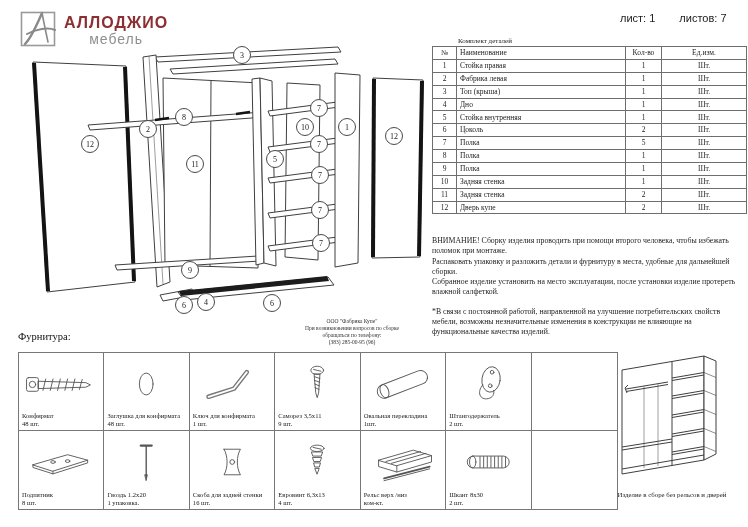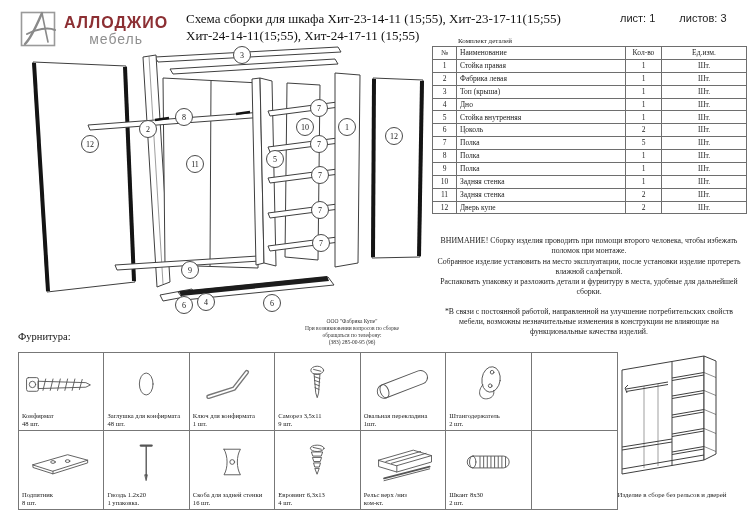--- a/index.html
+++ b/index.html
@@ -21,21 +21,21 @@
   
   .parts-caption{left:458px;top:37px;font-size:7px;color:#222;}
   table.parts{left:432px;top:46px;position:absolute;border-collapse:collapse;
               font-size:7.5px;line-height:1;}
   table.parts th,table.parts td{border:1px solid #6e6e6e;padding:2.2px 3px;font-weight:normal;}
   table.parts .c{text-align:center;}
   table.parts .n{text-align:left;}
 
   
   .notes{left:432px;top:236px;width:314px;font-size:7.8px;line-height:1.32;color:#1d1d1d;}
-  .notes p{margin:0;text-align:center;}
+  .notes p{margin:0;}
   .notes p.gap{margin-top:9px;}
 
   
   .diagram-svg{left:20px;top:45px;}
   .callout{position:absolute;width:16px;height:16px;border:1px solid #4a4a4a;border-radius:50%;
            background:#fff;display:flex;align-items:center;justify-content:center;
            font-size:8px;color:#1a1a1a;z-index:5;}
   .factory-note{left:278px;top:318px;width:148px;text-align:center;font-size:5.5px;
                 line-height:1.3;color:#333;}
 
@@ -72,28 +72,24 @@
       <path d="M7,35 C14,28 20,13 24,4" fill="none" stroke="#8a8a8a" stroke-width="2.4" stroke-linecap="round"></path>
       <path d="M24,4 C26,14 28,24 30,33" fill="none" stroke="#8a8a8a" stroke-width="1.6" stroke-linecap="round"></path>
       <path d="M9,25 C18,20 30,18 37,21" fill="none" stroke="#8a8a8a" stroke-width="2" stroke-linecap="round"></path>
     </svg>
     <div class="brand">
       <span class="brand-name">АЛЛОДЖИО</span>
       <span class="brand-sub">мебель</span>
     </div>
   </div>
 
-  <div class="abs doc-title">
-    <div>Схема сборки для шкафа Хит-23-14-11 (15;55), Хит-23-17-11(15;55)</div>
-    <div>Хит-24-14-11(15;55), Хит-24-17-11 (15;55)</div>
-  </div>
 
   <div class="abs sheet-info">
     <span>лист: 1</span>
-    <span>листов: 3</span>
+    <span>листов: 7</span>
   </div>
 
   <div class="abs parts-caption">Комплект деталей</div>
   <table class="parts">
     <colgroup>
         <col style="width:24px">
         <col style="width:169px">
         <col style="width:36px">
         <col style="width:85px">
       </colgroup>
@@ -176,22 +172,22 @@
           <td class="c">12</td>
           <td class="n">Дверь купе</td>
           <td class="c">2</td>
           <td class="c">Шт.</td>
         </tr>
     </tbody>
   </table>
 
   <div class="abs notes">
     <p>ВНИМАНИЕ! Сборку изделия проводить при помощи второго человека, чтобы избежать поломок при монтаже.</p>
+    <p>Распаковать упаковку и разложить детали и фурнитуру в места, удобные для дальнейшей сборки.</p>
     <p>Собранное изделие установить на место эксплуатации, после установки изделие протереть влажной салфеткой.</p>
-    <p>Распаковать упаковку и разложить детали и фурнитуру в места, удобные для дальнейшей сборки.</p>
     <p class="gap">*В связи с постоянной работой, направленной на улучшение потребительских свойств мебели, возможны незначительные изменения в конструкции не влияющие на функциональные качества изделий.</p>
   </div>
 
   <svg class="abs diagram-svg" width="410" height="290" viewBox="0 0 410 290">
 
     <polygon class="pan" points="135,12 318,2 321,7 138,17"></polygon>
     <polygon class="pan" points="150,24 315,14 318,19 153,29"></polygon>
 
     <polygon class="pan" points="13,17 106,21 115,237 27,247"></polygon>
     <line x1="14" y1="18" x2="28" y2="246" stroke="#141414" stroke-width="4"></line>

